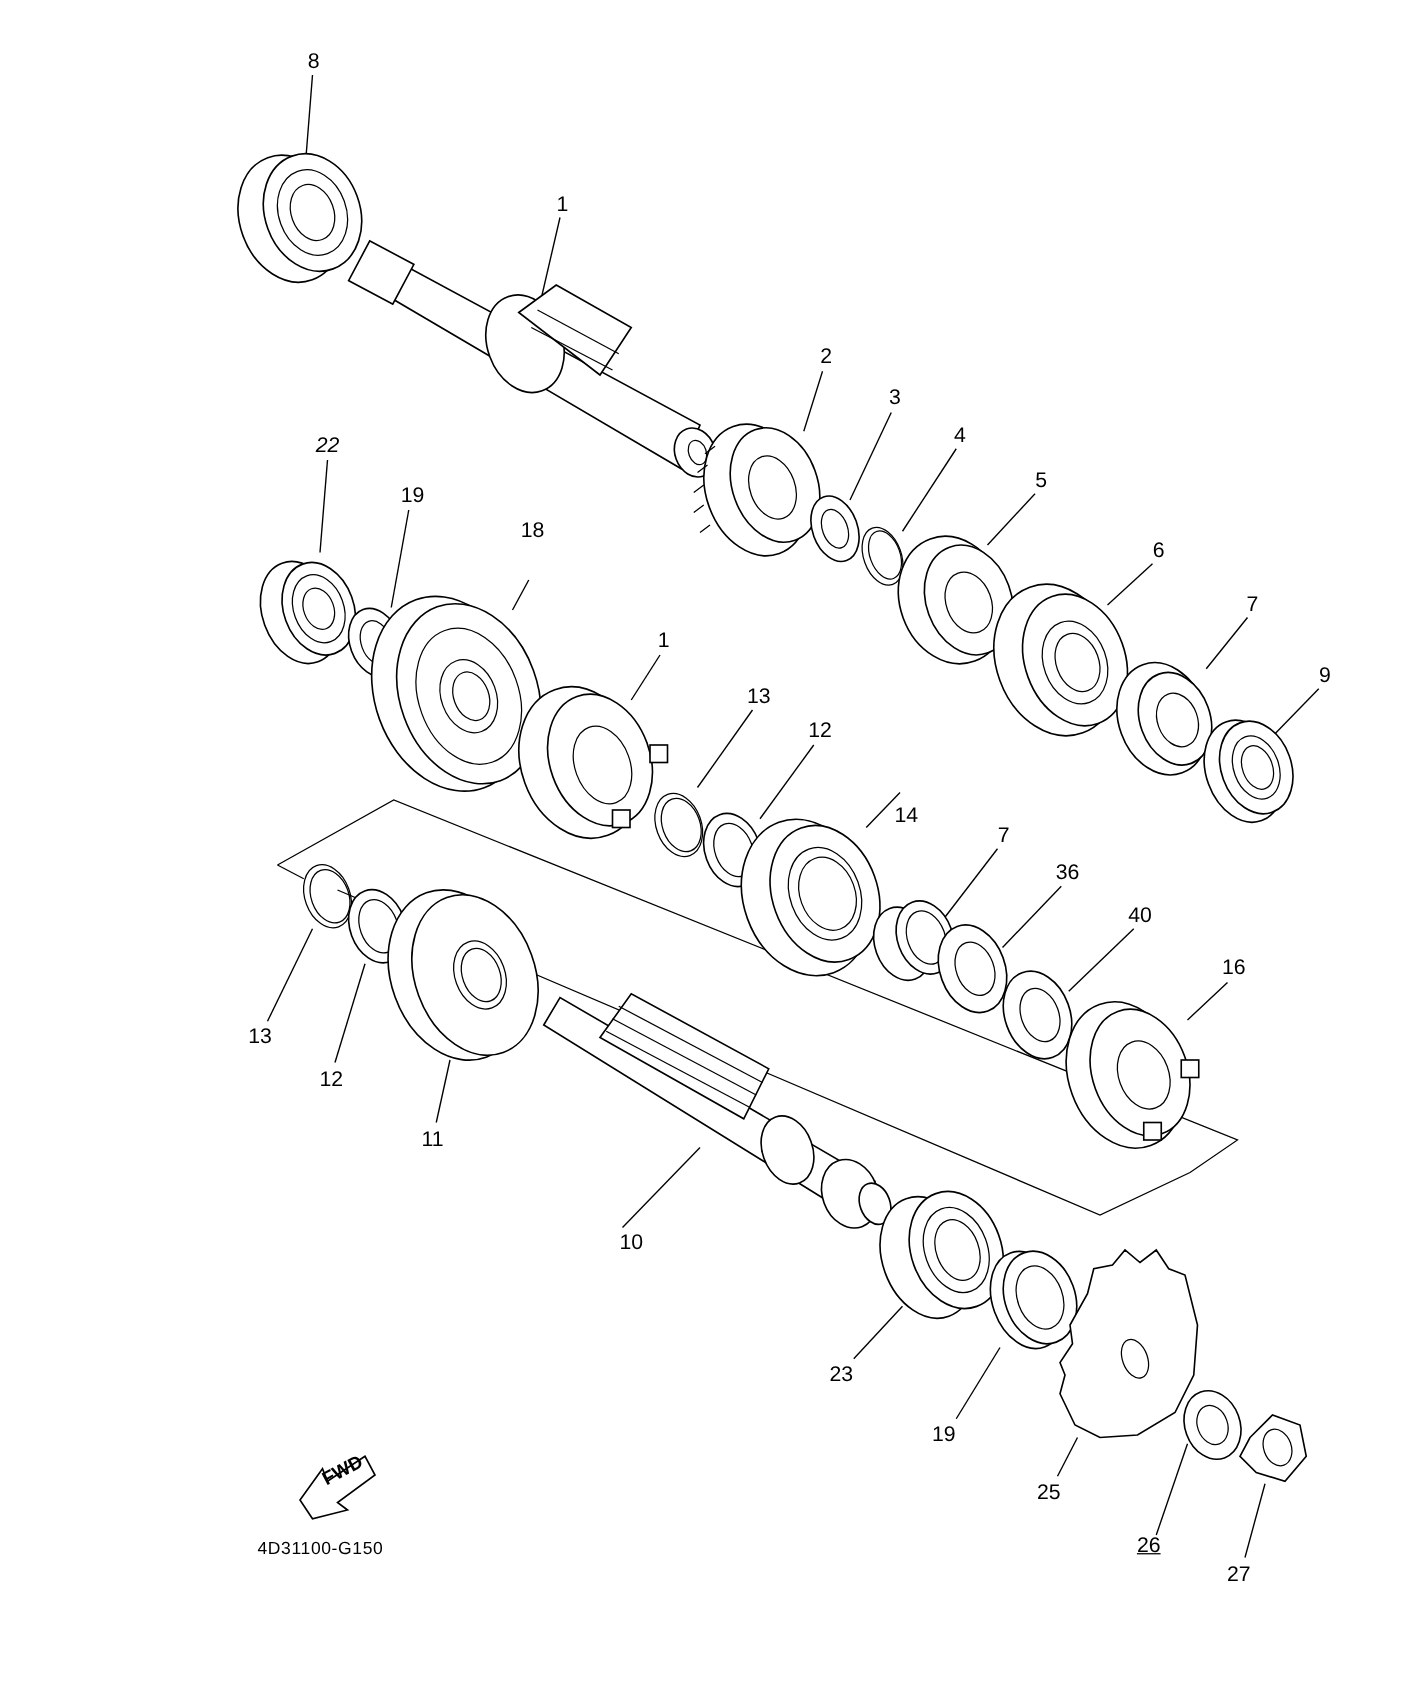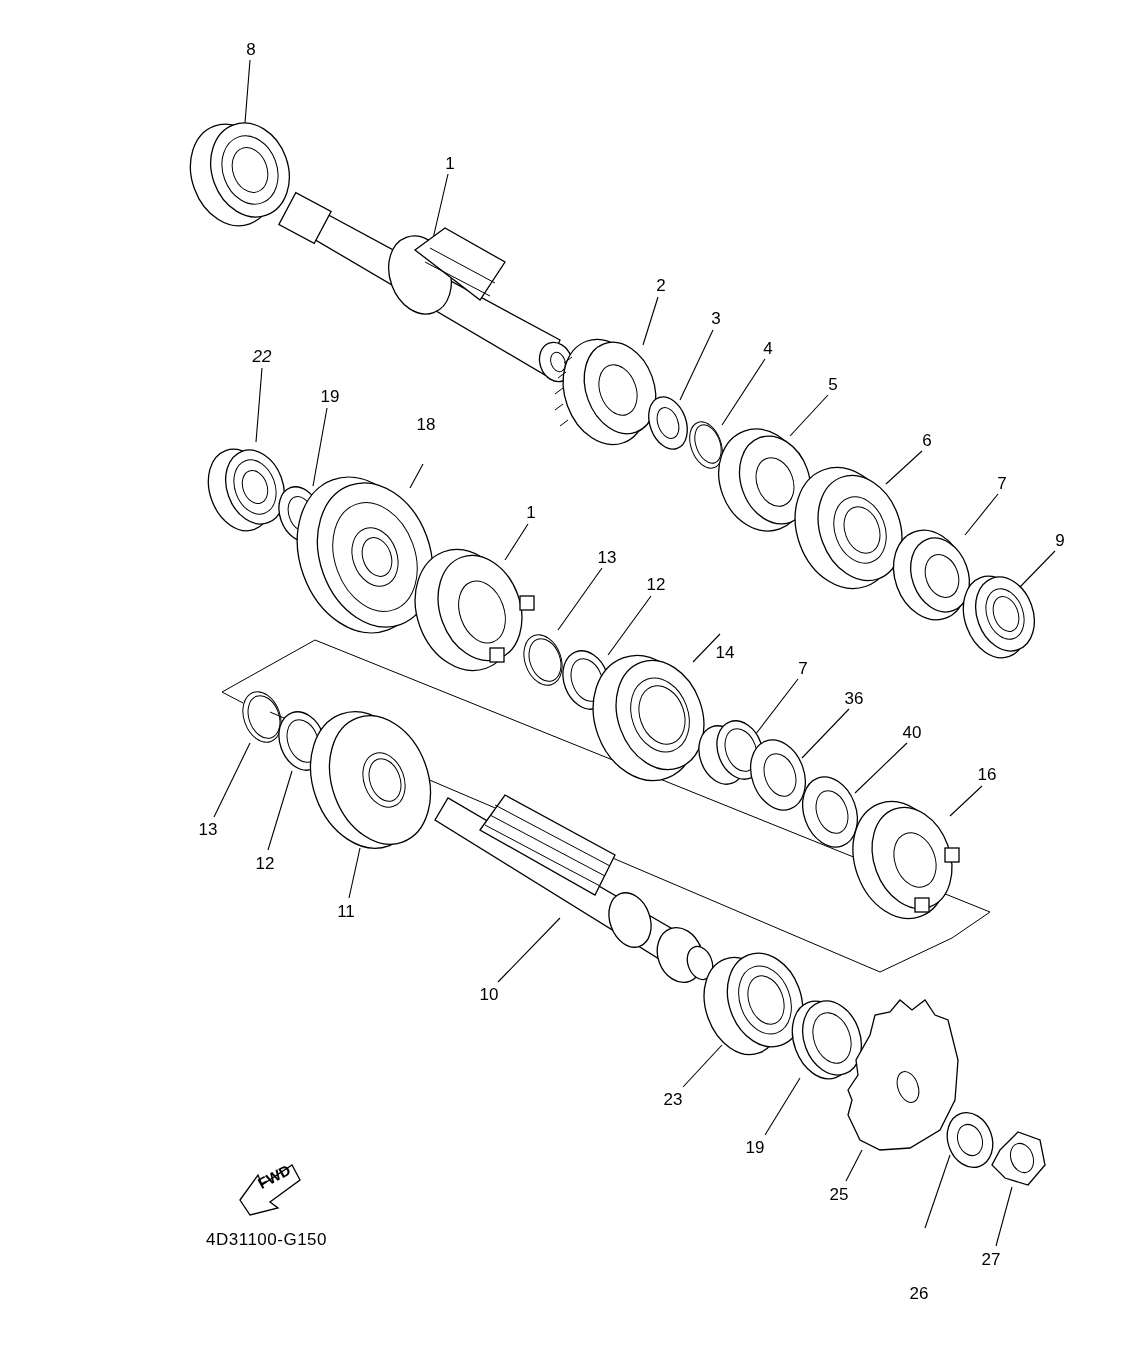--- a/index.html
+++ b/index.html
@@ -2,21 +2,21 @@
 <html><head>
   <meta charset="utf-8">
   <style>
     html, body { margin: 0; padding: 0; background: #ffffff; }
     body { width: 1123px; height: 1351px; position: relative; overflow: hidden; font-family: "Liberation Sans", sans-serif; }
     #diagram { position: absolute; left: 0; top: 0; width: 1123px; height: 1351px; }
     .part { fill: #ffffff; stroke: #000; stroke-width: 1.3; }
     .thin { fill: none; stroke: #000; stroke-width: 1; }
     .leader { stroke: #000; stroke-width: 1.1; fill: none; }
     .callout { position: absolute; font-size: 17px; color: #000; line-height: 1; transform: translate(-50%, -50%); white-space: nowrap; }
-    .code { position: absolute; left: 206px; top: 1230px; font-size: 17px; letter-spacing: 0.5px; color: #000; }
+    .code { position: absolute; left: 206px; top: 1230px; font-size: 14px; letter-spacing: 0.5px; color: #000; }
     .fwd-label { position: absolute; left: 257px; top: 1168px; font-size: 15px; font-weight: bold; transform: rotate(-28deg); color: #000; }
   </style>
 </head>
 <body>
 
 <svg id="diagram" viewBox="0 0 1123 1351" xmlns="http://www.w3.org/2000/svg">
 
   <g>
     <line class="leader" x1="250" y1="60" x2="245" y2="123"></line>
     <line class="leader" x1="448" y1="174" x2="432" y2="243"></line>
@@ -243,36 +243,36 @@
 <div id="callouts">
     <div class="callout" style="left: 450px; top: 163px;">1</div>
     <div class="callout" style="left: 661px; top: 285px;">2</div>
     <div class="callout" style="left: 716px; top: 318px;">3</div>
     <div class="callout" style="left: 768px; top: 348px;">4</div>
     <div class="callout" style="left: 833px; top: 384px;">5</div>
     <div class="callout" style="left: 927px; top: 440px;">6</div>
     <div class="callout" style="left: 1002px; top: 483px;">7</div>
     <div class="callout" style="left: 251px; top: 49px;">8</div>
     <div class="callout" style="left: 1060px; top: 540px;">9</div>
-    <div class="callout" style="left: 489px; top: 994px;">10</div>
+    <div class="callout" style="left: 505px; top: 994px;">10</div>
     <div class="callout" style="left: 346px; top: 911px;">11</div>
     <div class="callout" style="left: 265px; top: 863px;">12</div>
     <div class="callout" style="left: 208px; top: 829px;">13</div>
     <div class="callout" style="left: 656px; top: 584px;">12</div>
     <div class="callout" style="left: 607px; top: 557px;">13</div>
     <div class="callout" style="left: 725px; top: 652px;">14</div>
     <div class="callout" style="left: 803px; top: 668px;">7</div>
     <div class="callout" style="left: 987px; top: 774px;">16</div>
     <div class="callout" style="left: 531px; top: 512px;">1</div>
     <div class="callout" style="left: 426px; top: 424px;">18</div>
     <div class="callout" style="left: 330px; top: 396px;">19</div>
     <div class="callout" style="left: 912px; top: 732px;">40</div>
     <div class="callout" style="left: 854px; top: 698px;">36</div>
     <div class="callout" style="left: 262px; top: 356px; font-style: italic;">22</div>
     <div class="callout" style="left: 673px; top: 1099px;">23</div>
     <div class="callout" style="left: 755px; top: 1147px;">19</div>
     <div class="callout" style="left: 839px; top: 1194px;">25</div>
-    <div class="callout" style="left: 919px; top: 1293px;">26</div>
+    <div class="callout" style="left: 919px; top: 1236px; text-decoration: underline;">26</div>
     <div class="callout" style="left: 991px; top: 1259px;">27</div>
   </div>
 
 <div class="fwd-label">FWD</div>
 <div class="code">4D31100-G150</div>
 
 </body></html>

